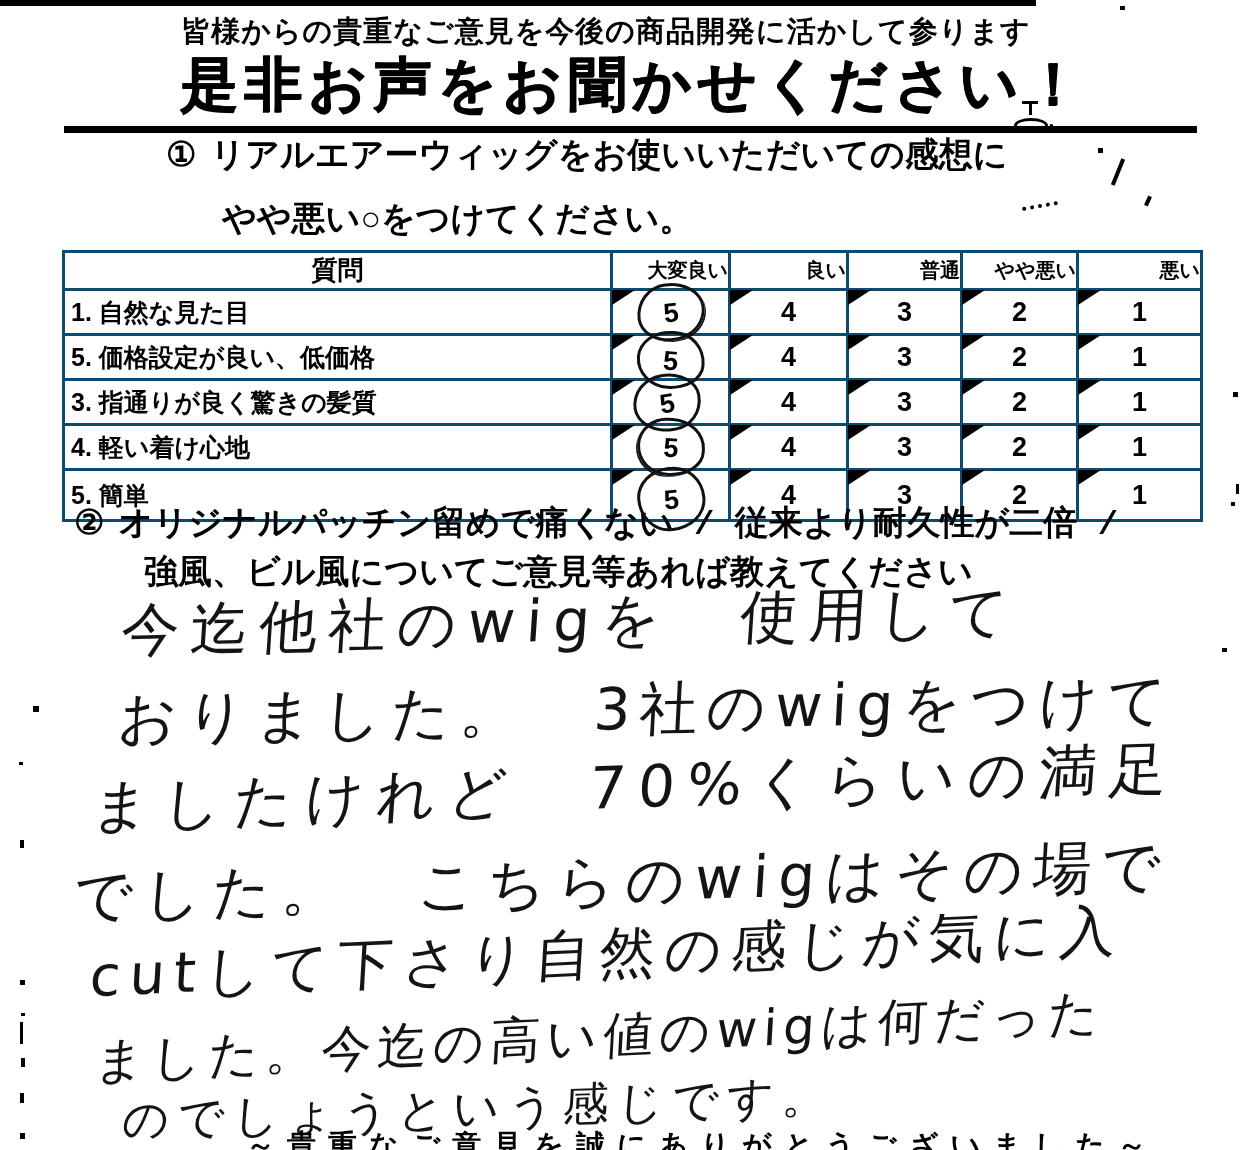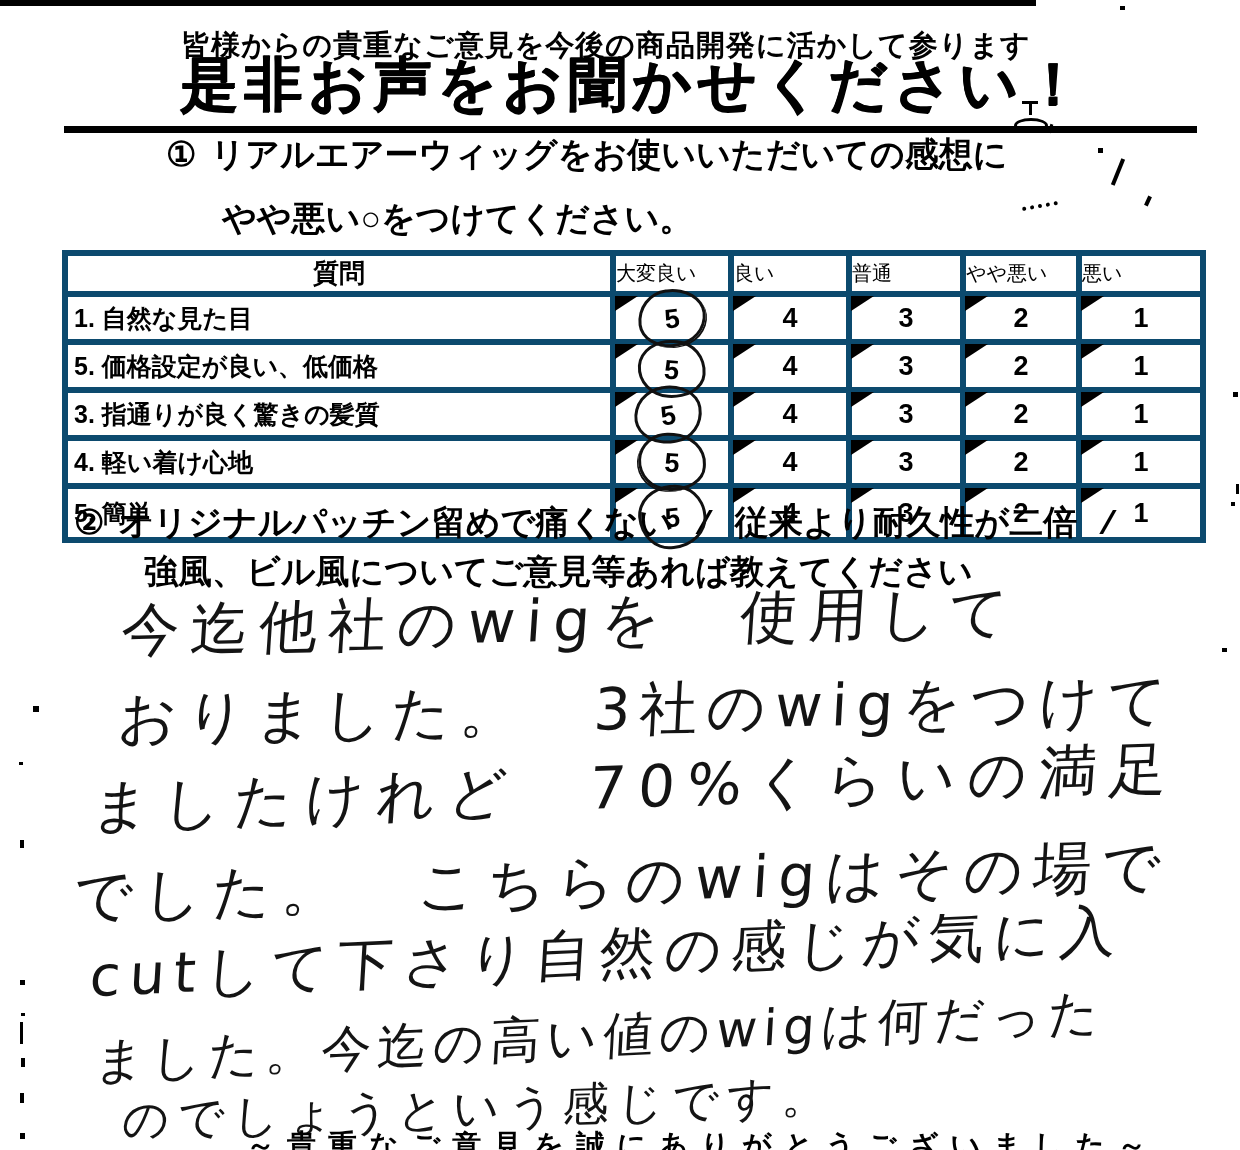--- a/index.html
+++ b/index.html
@@ -10,21 +10,21 @@
     -webkit-font-smoothing:none;
   }
   .abs{position:absolute;}
 
   
   .top-black-bar{left:0;top:0;width:1036px;height:6px;background:#000;}
   .top-dot{left:1120px;top:6px;width:5px;height:4px;background:#000;}
 
   .header-note{
     left:0;top:12px;width:1212px;text-align:center;
-    font-size:29px;font-weight:700;letter-spacing:1px;white-space:nowrap;margin-top:14px;
+    font-size:29px;font-weight:700;letter-spacing:1px;white-space:nowrap;
   }
   .page-title{
     left:0;top:46px;width:1240px;text-align:center;
     font-size:58px;font-weight:900;letter-spacing:6px;white-space:nowrap;
     transform:translateX(14px);
     text-shadow:1px 0 0 #000, 0 1px 0 #000;
   }
   .divider-rule{left:64px;top:126px;width:1133px;height:7px;background:#000;}
 
   
@@ -34,27 +34,27 @@
   .s1l2{left:222px;top:196px;}
   .s2l1{left:74px;top:500px;font-family:Liberation Mono, monospace;}
   .s2l2{left:144px;top:549px;}
 
   
   .survey-table{
     left:62px;top:250px;width:1138px;height:231px;
     border-collapse:collapse;table-layout:fixed;position:absolute;
   }
   .survey-table td,.survey-table th{
-    border:6px solid #0c4a6e;padding:0;vertical-align:middle;overflow:visible;
+    border:3px solid #0c4a6e;padding:0;vertical-align:middle;overflow:visible;
     background:#fff;
   }
   .survey-table tr{height:39px;}
   .survey-table tr.hdr{height:36px;}
   th.qh{font-size:26px;font-weight:700;text-align:center;}
-  th.sh{font-size:20px;font-weight:400;text-align:left;letter-spacing:0px;}
+  th.sh{font-size:20px;font-weight:700;text-align:right;letter-spacing:0px;}
   td.q{font-size:25px;font-weight:700;text-align:left;padding-left:6px;white-space:nowrap;}
   td.s{text-align:center;position:relative;}
   td.s .num{font-size:27px;font-weight:700;line-height:1;display:inline-block;}
   .corner{
     position:absolute;left:-1px;top:-1px;width:0;height:0;
     border-top:15px solid #000;border-right:23px solid transparent;
   }
   
   .circle{
     position:relative;display:flex;align-items:center;justify-content:center;

